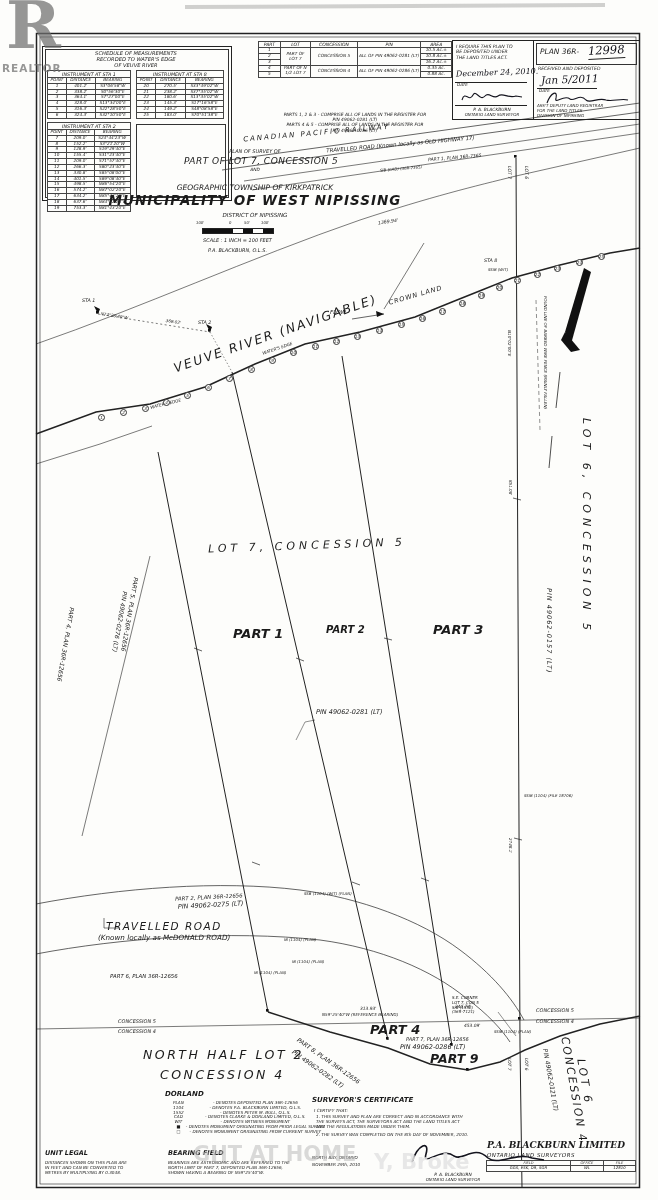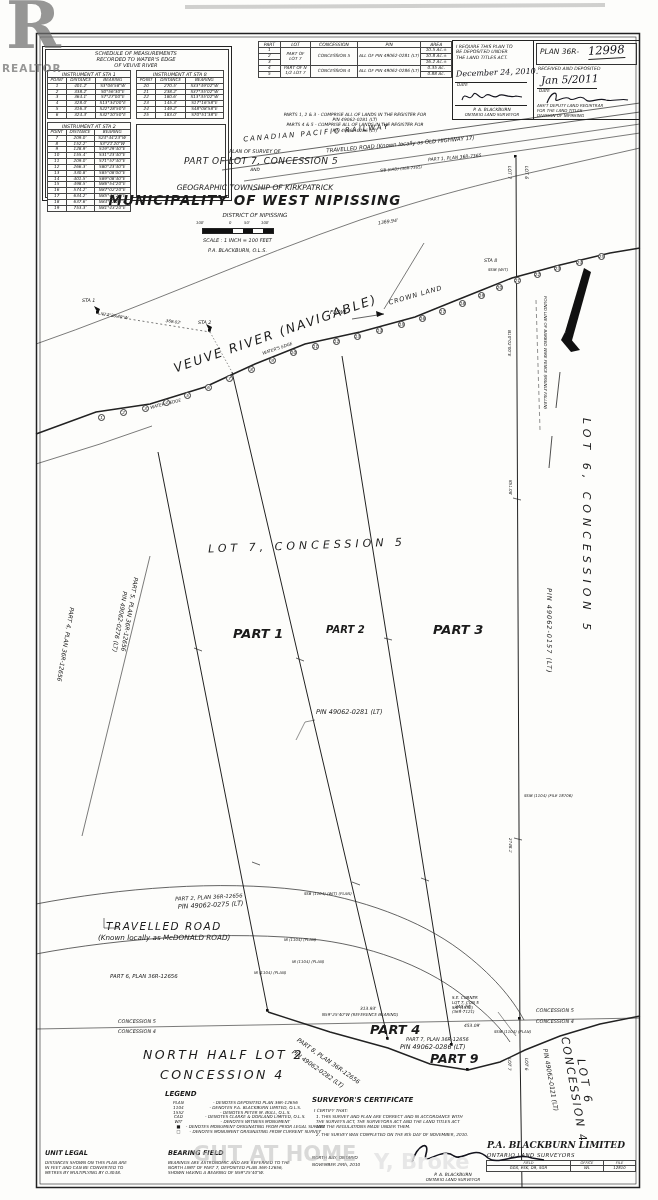--- a/index.html
+++ b/index.html
@@ -484,21 +484,21 @@
       <span class="pm" style="left: 459px; top: 300px;">18</span>
       <span class="pm" style="left: 478px; top: 292px;">19</span>
       <span class="pm" style="left: 496px; top: 284px;">20</span>
       <span class="pm" style="left: 514px; top: 277px;">21</span>
       <span class="pm" style="left: 534px; top: 271px;">22</span>
       <span class="pm" style="left: 554px; top: 265px;">23</span>
       <span class="pm" style="left: 576px; top: 259px;">24</span>
       <span class="pm" style="left: 598px; top: 253px;">25</span>
     </div>
 
-  <div class="t b" style="left:165px;top:1090px;font-size:7px;">LEGEND</div>
+  <div class="t b" style="left:165px;top:1090px;font-size:7px;">DORLAND</div>
   <div style="position:absolute;left:172px;top:1101px;z-index:3;">
     <table class="mtab legtab" style="border:none;">
         <tbody>
           <tr>
             <td>PLAN</td>
             <td>- DENOTES DEPOSITED PLAN 36R-12656</td>
           </tr>
           <tr>
             <td>1104</td>
             <td>- DENOTES P.A. BLACKBURN LIMITED, O.L.S.</td>

